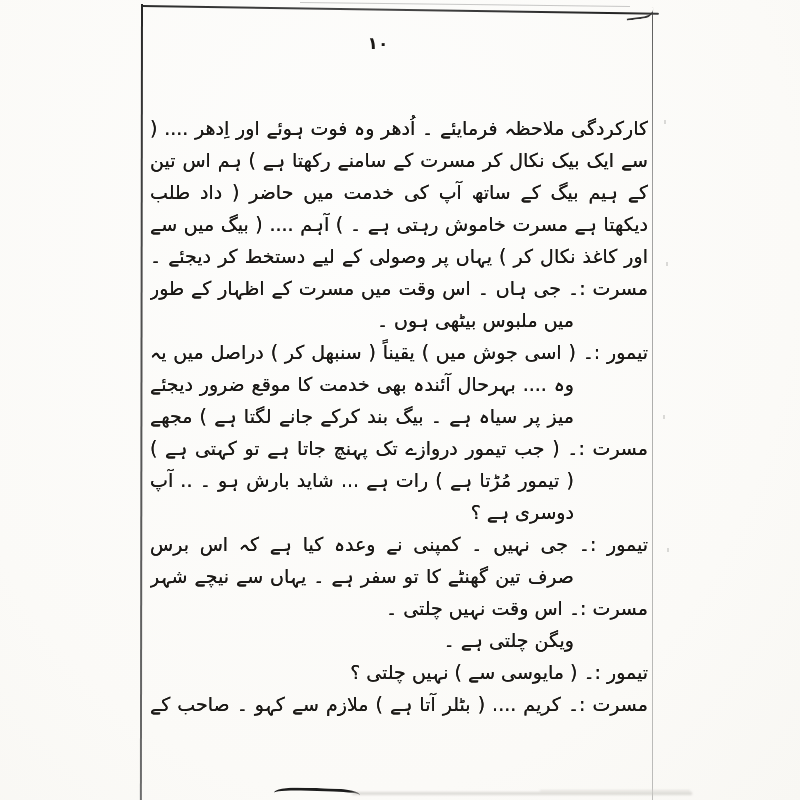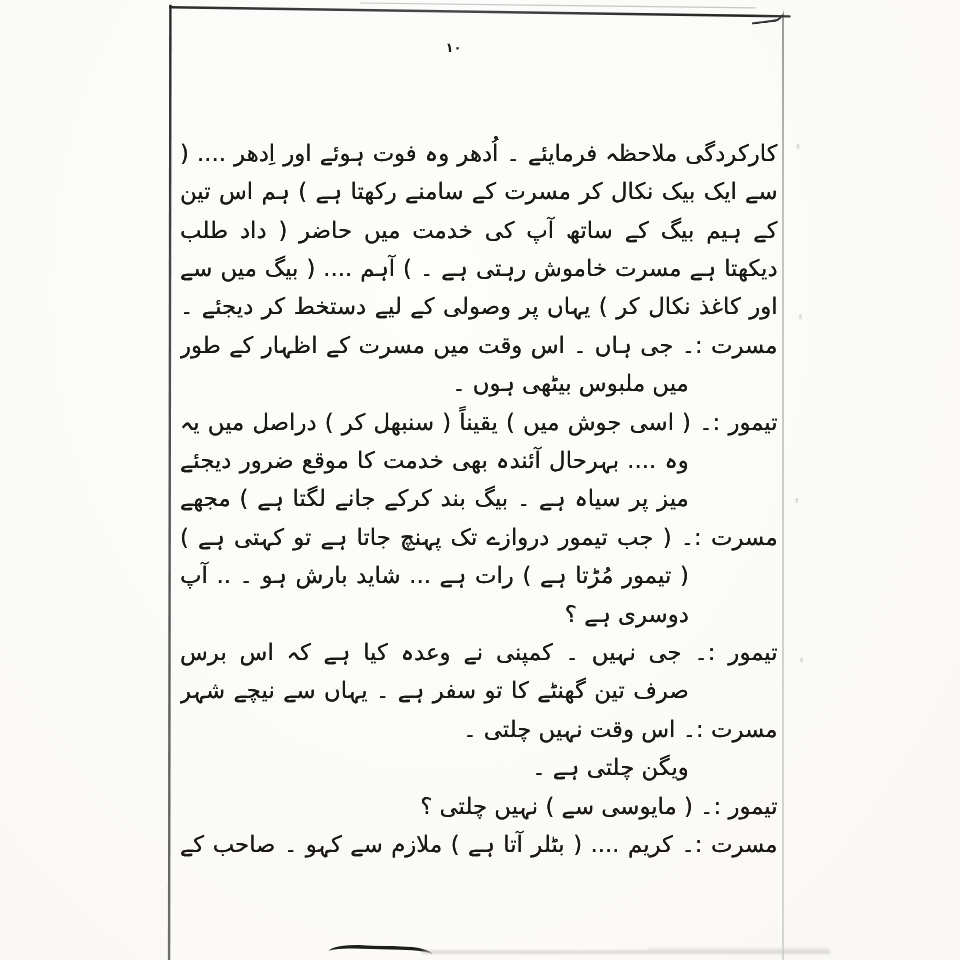--- a/index.html
+++ b/index.html
@@ -26,21 +26,21 @@
   
   .smudge-dark{position:absolute;left:274px;top:788px;width:86px;height:9px;
     border-top:3px solid #1d1d1d;border-radius:50% / 80%;transform:rotate(1.6deg);}
   .smudge-mid{position:absolute;left:352px;top:792px;width:340px;height:3px;
     background:#c8c6c1;opacity:.6;filter:blur(1px);}
   .smudge-light{position:absolute;left:540px;top:790px;width:150px;height:2px;
     background:#d9d7d2;opacity:.6;filter:blur(1px);}
   .fleck{position:absolute;width:2px;height:4px;background:#9a9a98;opacity:.35;}
   
   .page-num{position:absolute;left:352px;top:33px;width:52px;height:24px;
-    text-align:center;font-size:11px;font-weight:bold;color:#1b1916;direction:rtl;}
+    text-align:center;font-size:17px;font-weight:bold;color:#1b1916;direction:rtl;}
   
   .text-block{position:absolute;left:150px;top:72px;width:498px;direction:rtl;
     color:#1b1916;font-size:19px;margin-top:40px;}
   .line{height:32px;line-height:32px;text-align:right;overflow:hidden;
     text-shadow:0 0 .4px currentColor;}
   .line.fill{text-align:justify;text-align-last:justify;}
   .ind1{padding-right:74px;}
   .speaker{white-space:pre;}
 </style>
 </head>

